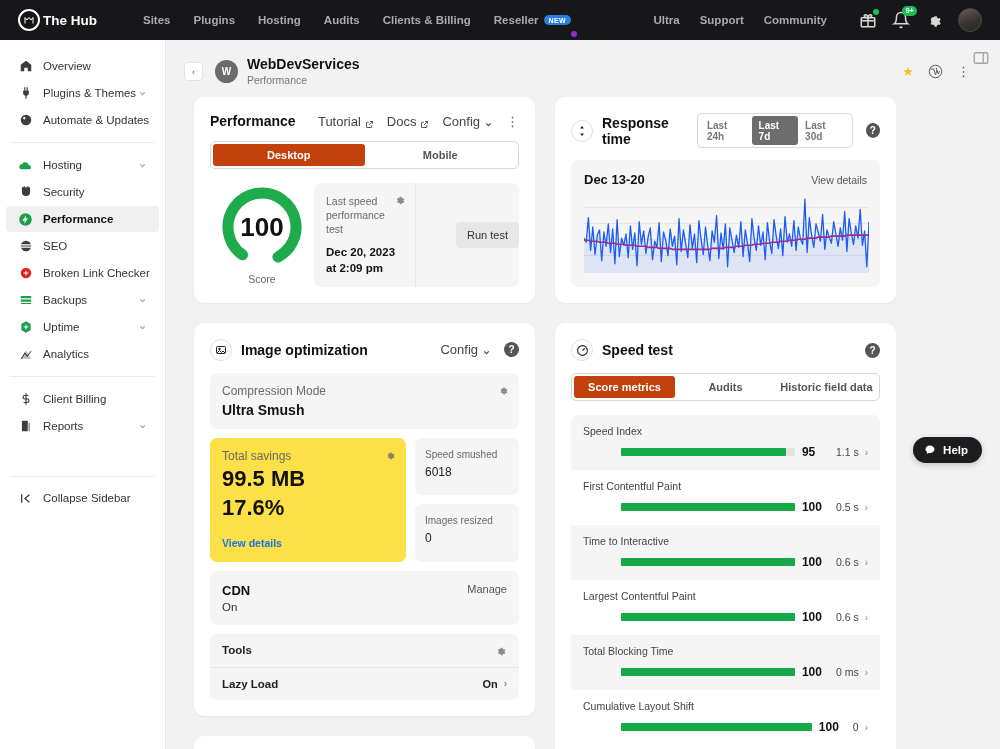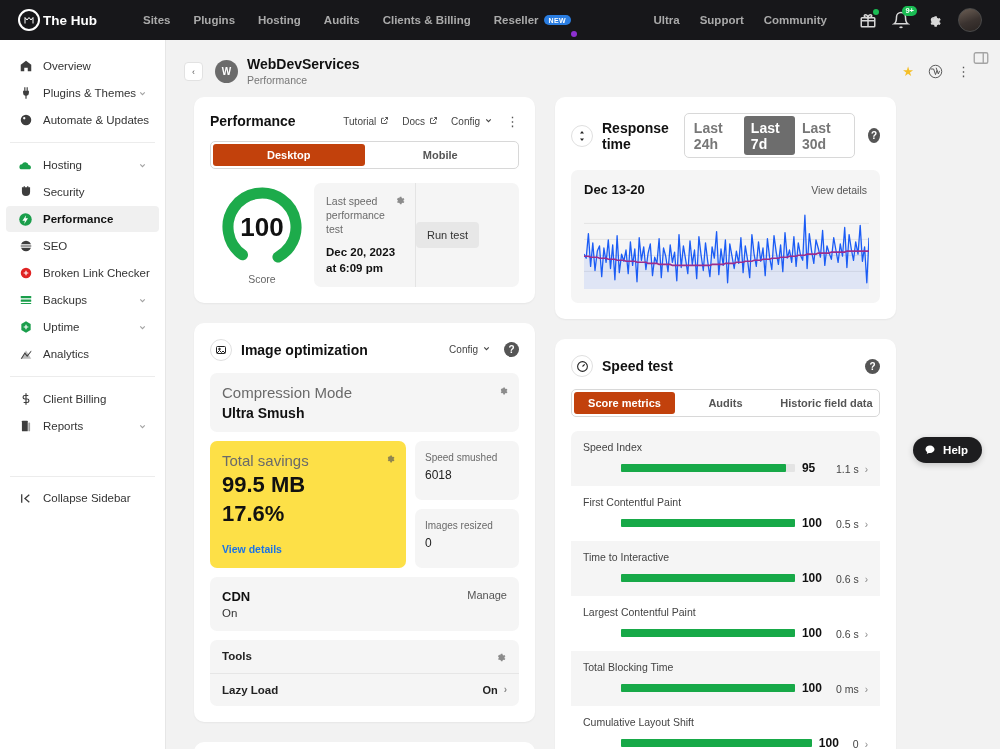--- a/index.html
+++ b/index.html
@@ -104,21 +104,21 @@
   .cols { display: flex; gap: 20px; padding: 0 28px 0 28px; }
   .col { width: 341px; display: flex; flex-direction: column; gap: 20px; }
   .card { background: #fff; border-radius: 10px; padding: 16px; box-shadow: 0 1px 2px rgba(0,0,0,.05); }
   .card-head { display: flex; align-items: center; margin-bottom: 12px; }
   .card-ico {
     width: 22px; height: 22px; border-radius: 50%; border: 1.3px solid #e0e0e0;
     display: flex; align-items: center; justify-content: center; margin-right: 9px; flex-shrink: 0;
   }
   .card-title { font-size: 14px; font-weight: bold; color: #111; }
   .card-head-right { margin-left: auto; display: flex; align-items: center; gap: 13px; }
-  .hlink { font-size: 10px; color: #444; display: flex; align-items: flex-start; gap: 4px; cursor: pointer; }
+  .hlink { font-size: 13px; color: #444; display: flex; align-items: flex-end; gap: 4px; cursor: pointer; }
   .ext { width: 9px; height: 9px; }
   .help-q {
     width: 15px; height: 15px; border-radius: 50%; background: #555; color: #fff;
     font-size: 10px; font-weight: bold; display: flex; align-items: center;
     justify-content: center; cursor: pointer;
   }
   
   .seg {
     display: flex; border: 1px solid #d8d8d8; border-radius: 5px; padding: 2px;
     background: #fff; margin-bottom: 14px;
@@ -138,30 +138,30 @@
   }
   .gauge-cap { font-size: 10.5px; color: #666; margin-top: 3px; }
   .perf-info {
     flex: 1; background: #f5f5f5; border-radius: 7px; display: flex; align-items: stretch;
   }
   .perf-left { flex: 1; padding: 11px 12px; position: relative; }
   .perf-left .gear { position: absolute; right: 9px; top: 10px; }
   .perf-lbl { font-size: 10.5px; color: #6a6a6a; line-height: 1.35; max-width: 105px; }
   .perf-date { font-size: 11.5px; font-weight: bold; color: #111; margin-top: 7px; line-height: 1.4; }
   .perf-right {
-    width: 104px; border-left: 1px solid #e4e4e4; display: flex; align-items: center; justify-content: flex-start;
+    width: 104px; border-left: 1px solid #e4e4e4; display: flex; align-items: center; justify-content: flex-end;
   }
   .run-btn {
     background: #e7e7e7; color: #333; font-size: 11px; border: none; border-radius: 4px;
     padding: 7px 11px; cursor: pointer; font-family: inherit;
   }
   .gear { width: 12px; height: 12px; opacity: .65; cursor: pointer; }
   
   .gblock { background: #f5f5f5; border-radius: 7px; padding: 11px 12px; position: relative; }
-  .gb-lbl { font-size: 15px; color: #6a6a6a; }
+  .gb-lbl { font-size: 12px; color: #6a6a6a; }
   .gb-val { font-size: 14px; font-weight: bold; color: #111; margin-top: 4px; }
   .gb-gear { position: absolute; right: 10px; top: 11px; }
   .row2 { display: flex; gap: 9px; margin-top: 9px; }
   .savings { flex: 1; background: #fde047; border-radius: 7px; padding: 11px 12px; position: relative; }
   .savings .big { font-size: 22px; font-weight: bold; color: #111; line-height: 1.18; margin-top: 3px; }
   .vd-link { font-size: 10.5px; color: #1a73e8; font-weight: bold; margin-top: 16px; display: inline-block; cursor: pointer; }
   .side-stats { width: 104px; display: flex; flex-direction: column; gap: 9px; }
   .stat { background: #f5f5f5; border-radius: 7px; padding: 11px 10px; flex: 1; }
   .stat-lbl { font-size: 10px; color: #6a6a6a; }
   .stat-val { font-size: 12px; color: #222; margin-top: 5px; }
@@ -172,33 +172,33 @@
   .tools { margin-top: 9px; background: #f5f5f5; border-radius: 7px; overflow: hidden; }
   .tools-row {
     display: flex; align-items: center; padding: 10px 12px; font-size: 11.5px; color: #222; font-weight: bold;
   }
   .tools-row + .tools-row { border-top: 1px solid #e6e6e6; }
   .tools-row .r { margin-left: auto; display: flex; align-items: center; gap: 6px; font-size: 11px; }
   .arr { font-size: 10px; color: #888; }
   
   .pill-group { display: flex; border: 1px solid #d8d8d8; border-radius: 5px; padding: 2px; background: #fff; }
   .pill {
-    font-size: 14px; color: #777; padding: 3.5px 7px; border-radius: 3px; cursor: pointer; font-weight: 600;
+    font-size: 10px; color: #777; padding: 3.5px 7px; border-radius: 3px; cursor: pointer; font-weight: 600;
   }
   .pill.on { background: #6d6d6d; color: #fff; }
   .chart-box { background: #f5f5f5; border-radius: 7px; padding: 12px 13px 10px; }
-  .chart-head { display: flex; align-items: baseline; margin-bottom: 12px; }
+  .chart-head { display: flex; align-items: baseline; margin-bottom: 6px; }
   .chart-title { font-size: 13px; font-weight: bold; color: #111; }
   .chart-vd { margin-left: auto; font-size: 10.5px; color: #555; cursor: pointer; }
   
   .metric { padding: 10px 12px 11px; }
   .metric:nth-child(odd) { background: #f5f5f5; }
   .metrics-wrap { border-radius: 7px; overflow: hidden; background: #fff; }
   .m-name { font-size: 10.5px; color: #444; margin-bottom: 8px; }
-  .m-row { display: flex; align-items: flex-end; margin-left: 38px; }
+  .m-row { display: flex; align-items: center; margin-left: 38px; }
   .bar-zone { flex: 1; display: flex; align-items: center; gap: 7px; }
   .bar-track { flex: 1; height: 8px; background: #e4e4e4; border-radius: 1px; }
   .bar-fill { height: 8px; background: #17a948; border-radius: 1px; }
   .m-score { font-size: 12px; font-weight: bold; color: #111; min-width: 24px; }
   .m-time { font-size: 10.5px; color: #444; margin-left: 10px; display: flex; align-items: center; gap: 6px; cursor: pointer; }
   .help-fab {
     position: absolute; right: 18px; top: 397px; background: #1d1d1f; color: #fff;
     border-radius: 16px; padding: 7px 14px 7px 11px; display: flex; align-items: center;
     gap: 7px; font-size: 11.5px; font-weight: bold; cursor: pointer; z-index: 20;
     box-shadow: 0 2px 6px rgba(0,0,0,.2);
@@ -501,21 +501,21 @@
             </div>
 
             <div class="perf-info">
               <div class="perf-left">
                 <svg class="gear" viewBox="0 0 24 24" fill="#555" style="position:absolute;right:9px;top:10px;width:13px;height:13px;">
                   <path d="M12 8.5a3.5 3.5 0 1 0 0 7 3.5 3.5 0 0 0 0-7zm0 5.4a1.9 1.9 0 1 1 0-3.8 1.9 1.9 0 0 1 0 3.8z"></path>
                   <path d="M19.4 13l1.6-1-1.5-2.6-1.8.6a6.7 6.7 0 0 0-1.7-1l-.3-1.9h-3l-.3 1.9c-.6.2-1.2.6-1.7 1l-1.8-.6L7.4 12l1.6 1a6.6 6.6 0 0 0 0 2l-1.6 1L8.9 18.6l1.8-.6c.5.4 1.1.8 1.7 1l.3 1.9h3l.3-1.9c.6-.2 1.2-.6 1.7-1l1.8.6L21 16l-1.6-1a6.6 6.6 0 0 0 0-2z"></path>
                 </svg>
                 <div class="perf-lbl">Last speed performance test</div>
                 <div class="perf-date">Dec 20, 2023</div>
-                <div class="perf-date" style="margin-top:0">at 6:09 pm</div>
+                <div class="perf-date" style="margin-top:0">at 2:09 pm</div>
               </div>
               <div class="perf-right">
                 <button class="run-btn">Run test</button>
               </div>
             </div>
           </div>
         </section>
 
         <section class="card">
           <div class="card-head">

